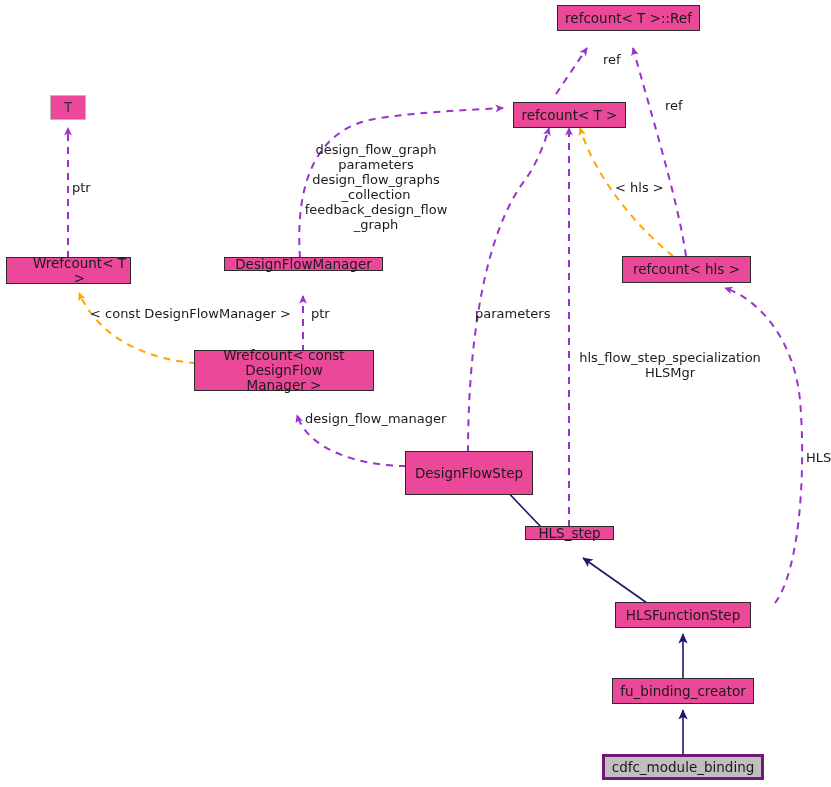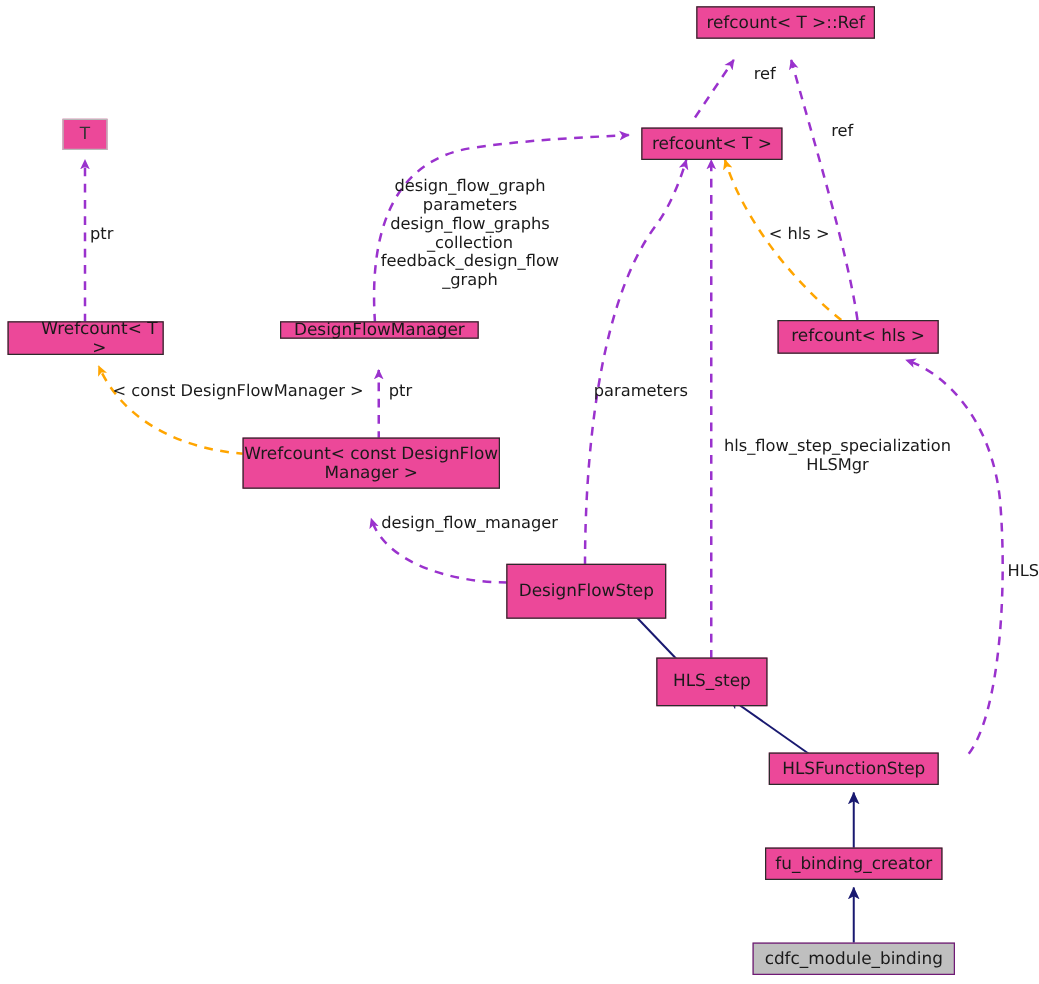--- a/index.html
+++ b/index.html
@@ -39,21 +39,21 @@
     text-align: center;
     white-space: pre-line;
     z-index: 5;
   }
   .node.thin {
     border: 1px solid #b8b8b8;
     color: #333333;
   }
   .node.highlight {
     background: #bfbfbf;
-    border: 1px solid #701a75;
+    border: 3px solid #701a75;
   }
   .edge-label {
     position: absolute;
     font-size: 13px;
     line-height: 15px;
     color: #1a1a1a;
     text-align: center;
     white-space: pre-line;
     z-index: 6;
   }
@@ -142,26 +142,26 @@
   <div class="node" style="left:557px; top:5px; width:143px; height:26px;">refcount&lt; T &gt;::Ref</div>
 
   <div class="node" style="left:513px; top:102px; width:113px; height:26px;">refcount&lt; T &gt;</div>
 
   <div class="node" style="left:6px; top:257px; width:125px; height:27px;padding-left:22px;">Wrefcount&lt; T &gt;</div>
 
   <div class="node" style="left:224px; top:257px; width:159px; height:14px;">DesignFlowManager</div>
 
   <div class="node" style="left:622px; top:256px; width:129px; height:27px;">refcount&lt; hls &gt;</div>
 
-  <div class="node" style="left:194px; top:350px; width:206px; height:41px;">Wrefcount&lt; const DesignFlow
+  <div class="node" style="left:194px; top:350px; width:180px; height:41px;">Wrefcount&lt; const DesignFlow
 Manager &gt;</div>
 
   <div class="node" style="left:405px; top:451px; width:128px; height:44px;">DesignFlowStep</div>
 
-  <div class="node" style="left:525px; top:526px; width:89px; height:39px;">HLS_step</div>
+  <div class="node" style="left:525px; top:526px; width:89px; height:14px;">HLS_step</div>
 
   <div class="node" style="left:615px; top:602px; width:136px; height:26px;">HLSFunctionStep</div>
 
   <div class="node" style="left:612px; top:678px; width:142px; height:26px;">fu_binding_creator</div>
 
   <div class="node highlight" style="left:602px; top:754px; width:162px; height:26px;">cdfc_module_binding</div>
 
   <div class="edge-label left" style="left:72px; top:180px;">ptr</div>
 
   <div class="edge-label left" style="left:603px; top:52px;">ref</div>

